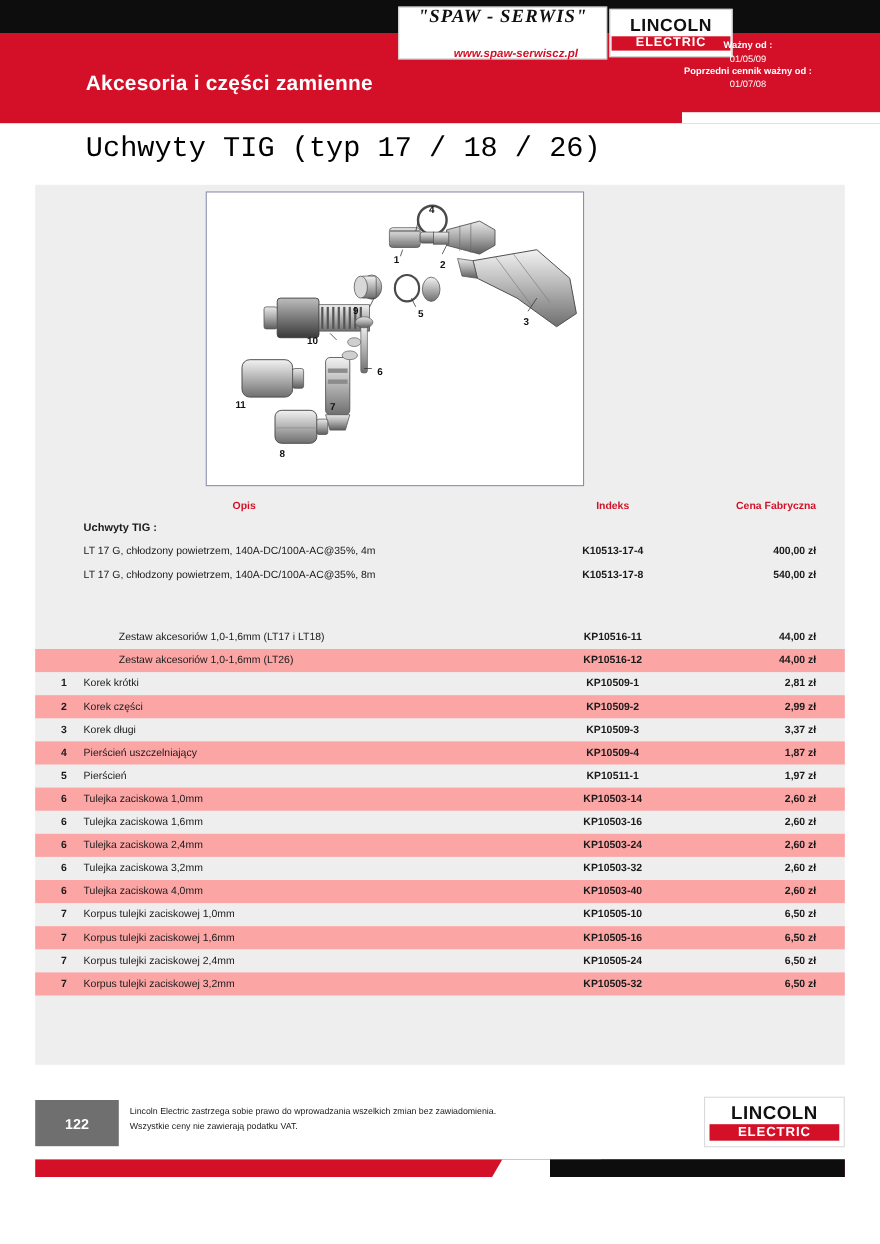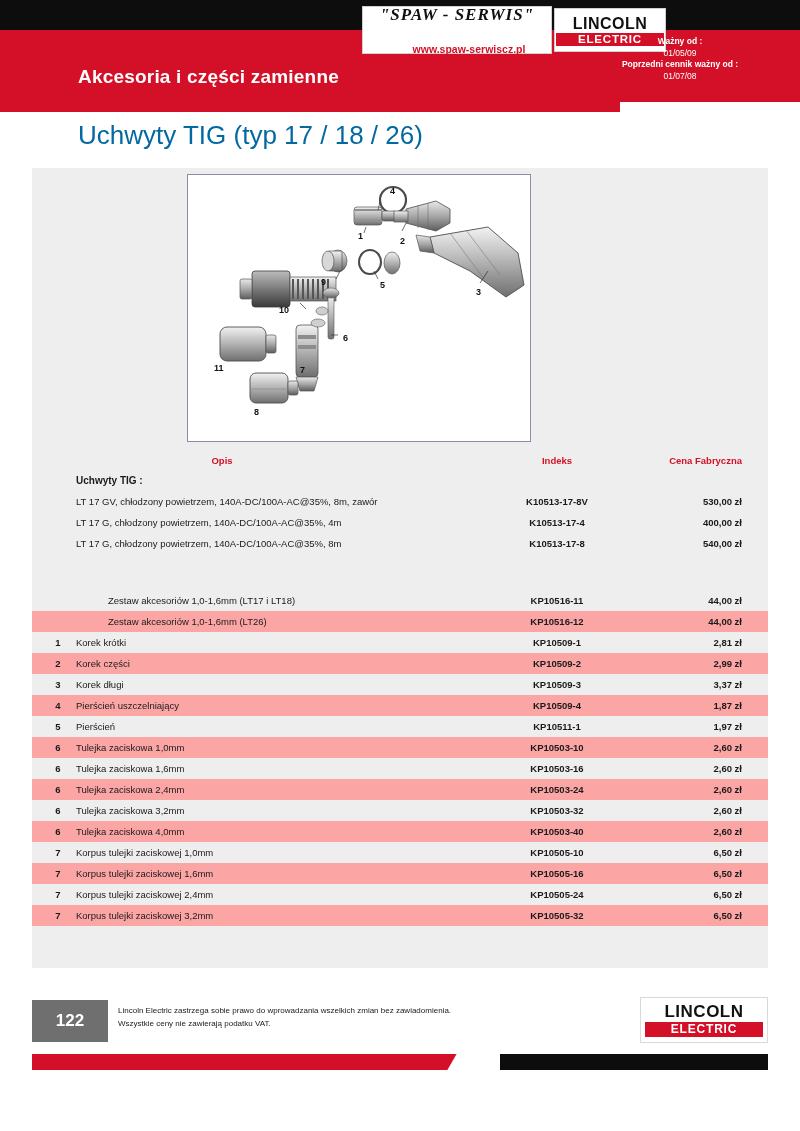--- a/index.html
+++ b/index.html
@@ -41,21 +41,21 @@
     background:#ffffff; border:1px solid #d0d0d0;
     display:flex; flex-direction:column; align-items:center; justify-content:center;
   }
   .spaw-logo {
     font-family:"Liberation Serif", serif;
     font-weight:bold; font-style:italic; font-size:17px; color:#111;
     letter-spacing:1px;
   }
   .spaw-url {
     margin-top:18px;
-    color:#d31027; font-weight:bold; font-size:10.5px; padding-left:24px;
+    color:#d31027; font-weight:bold; font-size:10.5px; font-style:italic;padding-left:24px;
   }
 
   .lincoln-hdr {
     position:absolute; left:554px; top:8px; width:112px; height:44px;
     background:#ffffff; border:1px solid #cfcfcf;
     display:flex; flex-direction:column; justify-content:center; align-items:center;
   }
   .lincoln-hdr .lw {
     font-weight:bold; font-size:16px; letter-spacing:.5px; color:#111;
     line-height:17px;
@@ -70,22 +70,22 @@
 
   .valid-block {
     position:absolute; right:20px; top:36px; width:200px;
     text-align:center; color:#ffffff; font-size:8.5px; line-height:11.5px;
   }
   .valid-block b { font-size:8.5px; }
 
   
   .page-title {
     position:absolute; left:78px; top:120px;
-    font-size:26px; color:#0369a1; font-weight:normal;
-    font-family:Liberation Sans, sans-serif;
+    font-size:26px; color:#000000; font-weight:normal;
+    font-family:Liberation Mono, monospace;
   }
 
   
   .panel {
     position:absolute; left:32px; top:168px; width:736px; height:800px;
     background:#eeeeee;
   }
 
   
   .img-frame {
@@ -128,21 +128,21 @@
     left:0; width:470px; text-align:center; color:#d31027; font-size:11px;margin-top:47px;
   }
   .spacer8 { height:8px; }
 
   .row .c-desc.indent2 { left:76px; }
 
   
   .footer-num {
     position:absolute; left:32px; top:1000px; width:76px; height:42px;
     background:#6f6f6f; color:#ffffff;
-    font-size:17px; font-weight:bold;
+    font-size:13px; font-weight:bold;
     display:flex; align-items:center; justify-content:center;
   }
   .footer-text {
     position:absolute; left:118px; top:1004px; width:420px;
     font-size:8px; line-height:13px; color:#1a1a1a;
   }
   .lincoln-ftr {
     position:absolute; right:32px; top:997px; width:128px; height:46px;
     background:#ffffff; border:1px solid #d9d9d9;
     display:flex; flex-direction:column; justify-content:center; align-items:center;
@@ -331,25 +331,20 @@
       <div class="c-desc">Opis</div>
       <div class="c-idx">Indeks</div>
       <div class="c-price">Cena Fabryczna</div>
     </div>
 
     <div class="group-title">
       <span>Uchwyty TIG :</span>
     </div>
 
     <div class="row">
-      <div class="c-desc">LT 17 GV, chłodzony powietrzem, 140A-DC/100A-AC@35%, 8m, zawór</div>
-      <div class="c-idx">K10513-17-8V</div>
-      <div class="c-price">530,00 zł</div>
-    </div>
-    <div class="row">
       <div class="c-desc">LT 17 G, chłodzony powietrzem, 140A-DC/100A-AC@35%, 4m</div>
       <div class="c-idx">K10513-17-4</div>
       <div class="c-price">400,00 zł</div>
     </div>
     <div class="row">
       <div class="c-desc">LT 17 G, chłodzony powietrzem, 140A-DC/100A-AC@35%, 8m</div>
       <div class="c-idx">K10513-17-8</div>
       <div class="c-price">540,00 zł</div>
     </div>
 
@@ -397,21 +392,21 @@
     </div>
     <div class="row">
       <div class="c-no">5</div>
       <div class="c-desc">Pierścień</div>
       <div class="c-idx">KP10511-1</div>
       <div class="c-price">1,97 zł</div>
     </div>
     <div class="row alt">
       <div class="c-no">6</div>
       <div class="c-desc">Tulejka zaciskowa 1,0mm</div>
-      <div class="c-idx">KP10503-10</div>
+      <div class="c-idx">KP10503-14</div>
       <div class="c-price">2,60 zł</div>
     </div>
     <div class="row">
       <div class="c-no">6</div>
       <div class="c-desc">Tulejka zaciskowa 1,6mm</div>
       <div class="c-idx">KP10503-16</div>
       <div class="c-price">2,60 zł</div>
     </div>
     <div class="row alt">
       <div class="c-no">6</div>

